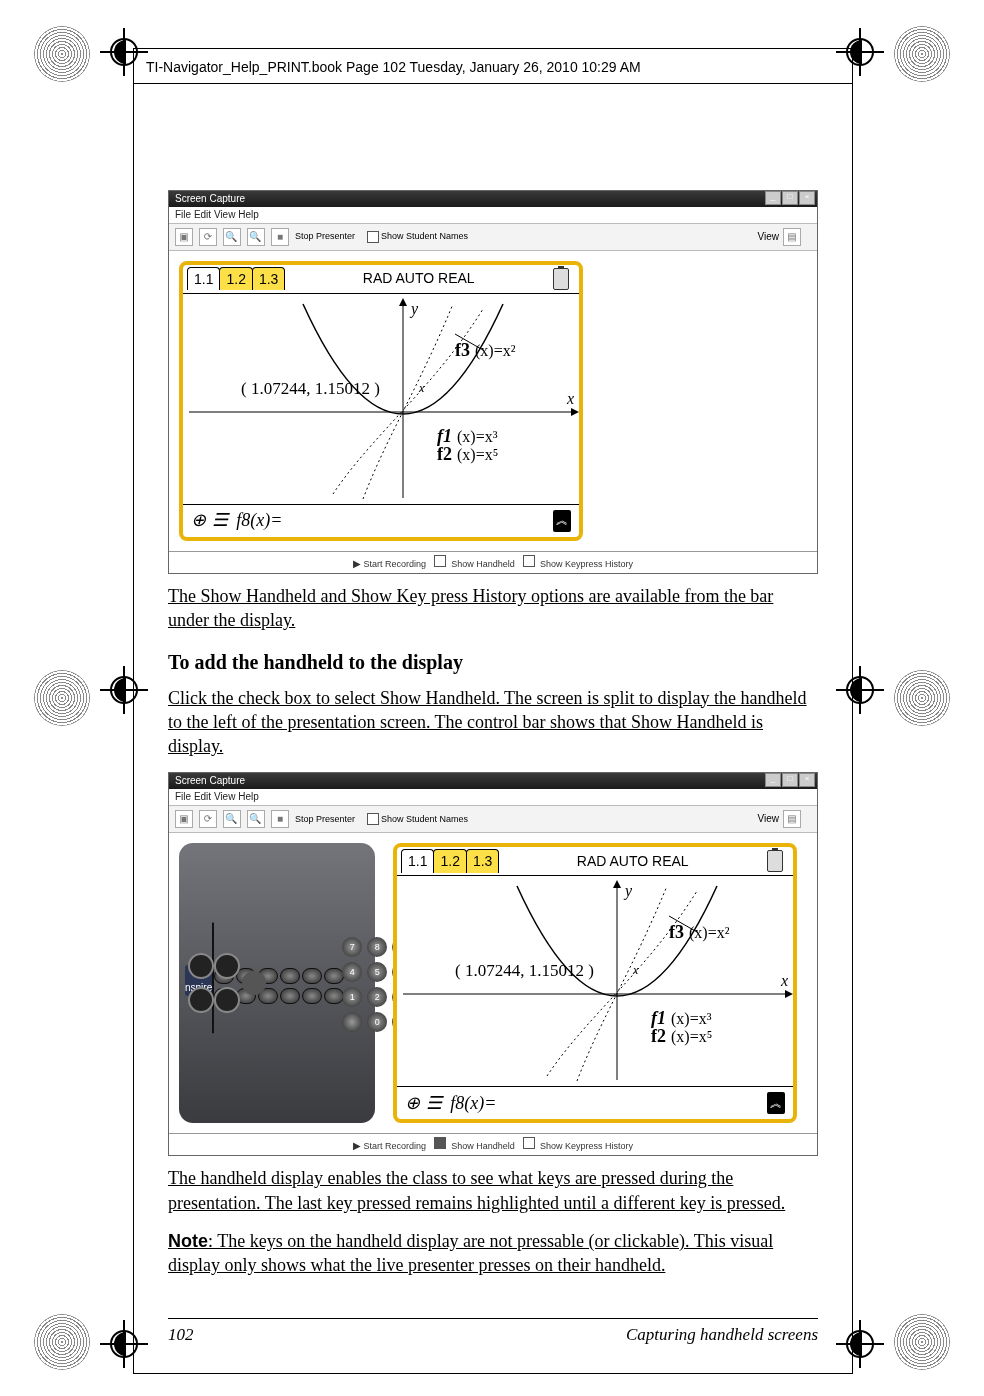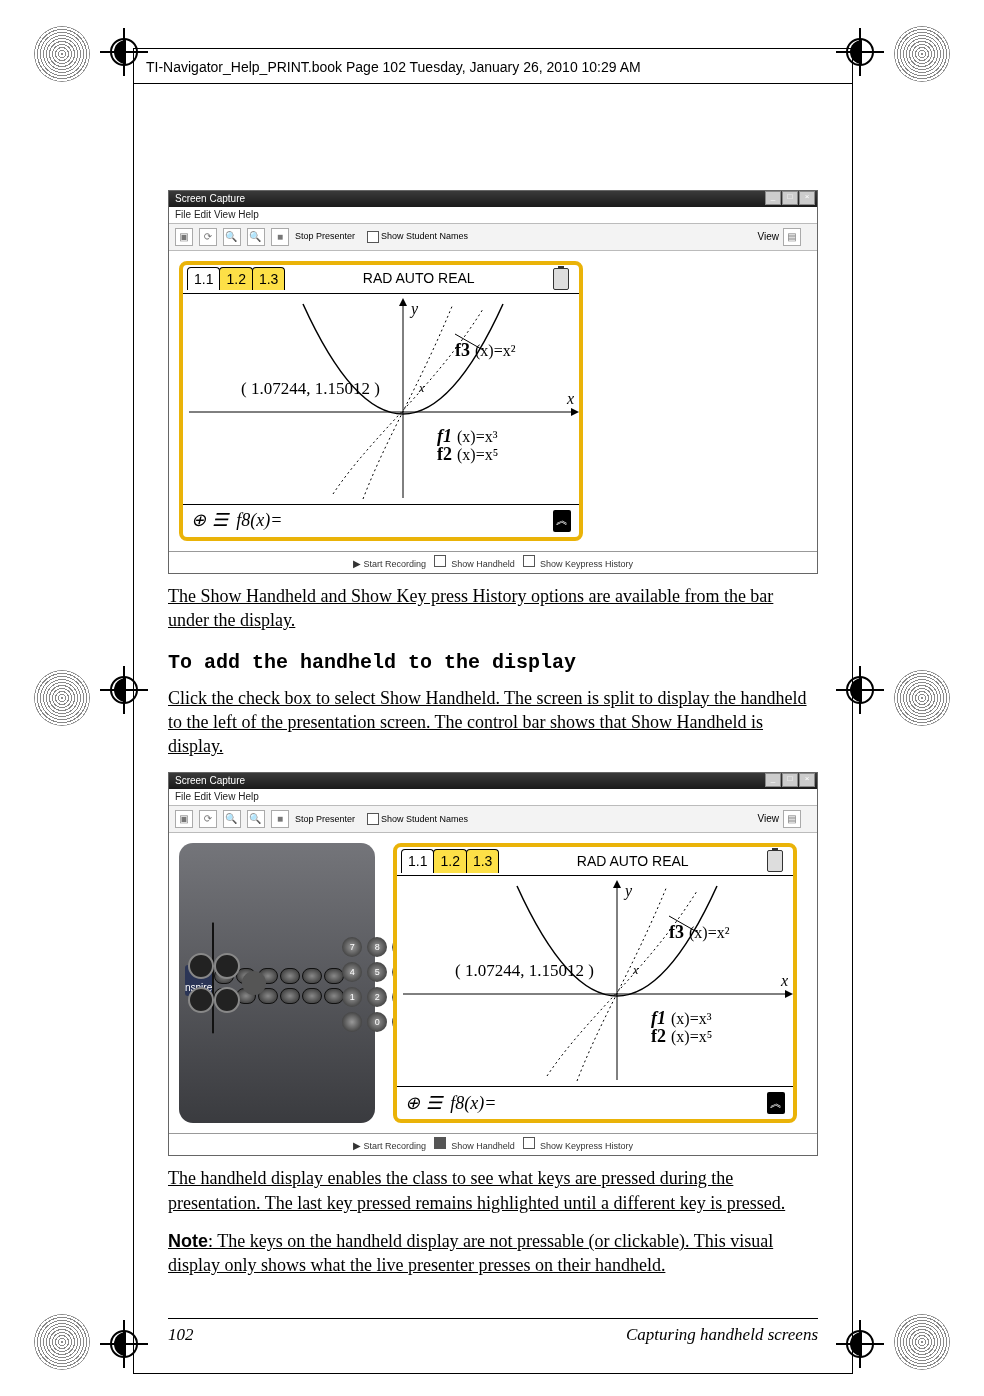--- a/index.html
+++ b/index.html
@@ -74,21 +74,21 @@
     font-size: 14px;
     padding: 10px 12px 8px 12px;
   }
   .content {
     padding: 100px 34px 0 34px;
     font-size: 18px;
     line-height: 1.35;
   }
   .para { margin: 10px 0 14px 0; text-decoration: underline; }
   .heading {
-    font-family: Liberation Mono, monospace;
+    font-family: Liberation Serif, serif;
     font-weight: 700;
     font-size: 20px;
     margin: 16px 0 6px 0;
   }
   .bold { font-weight: 700; font-family: Arial, Helvetica, sans-serif; }
 
   .app-window {
     background: #fff;
     border: 1px solid #666;
     margin: 6px 0 10px 0;

